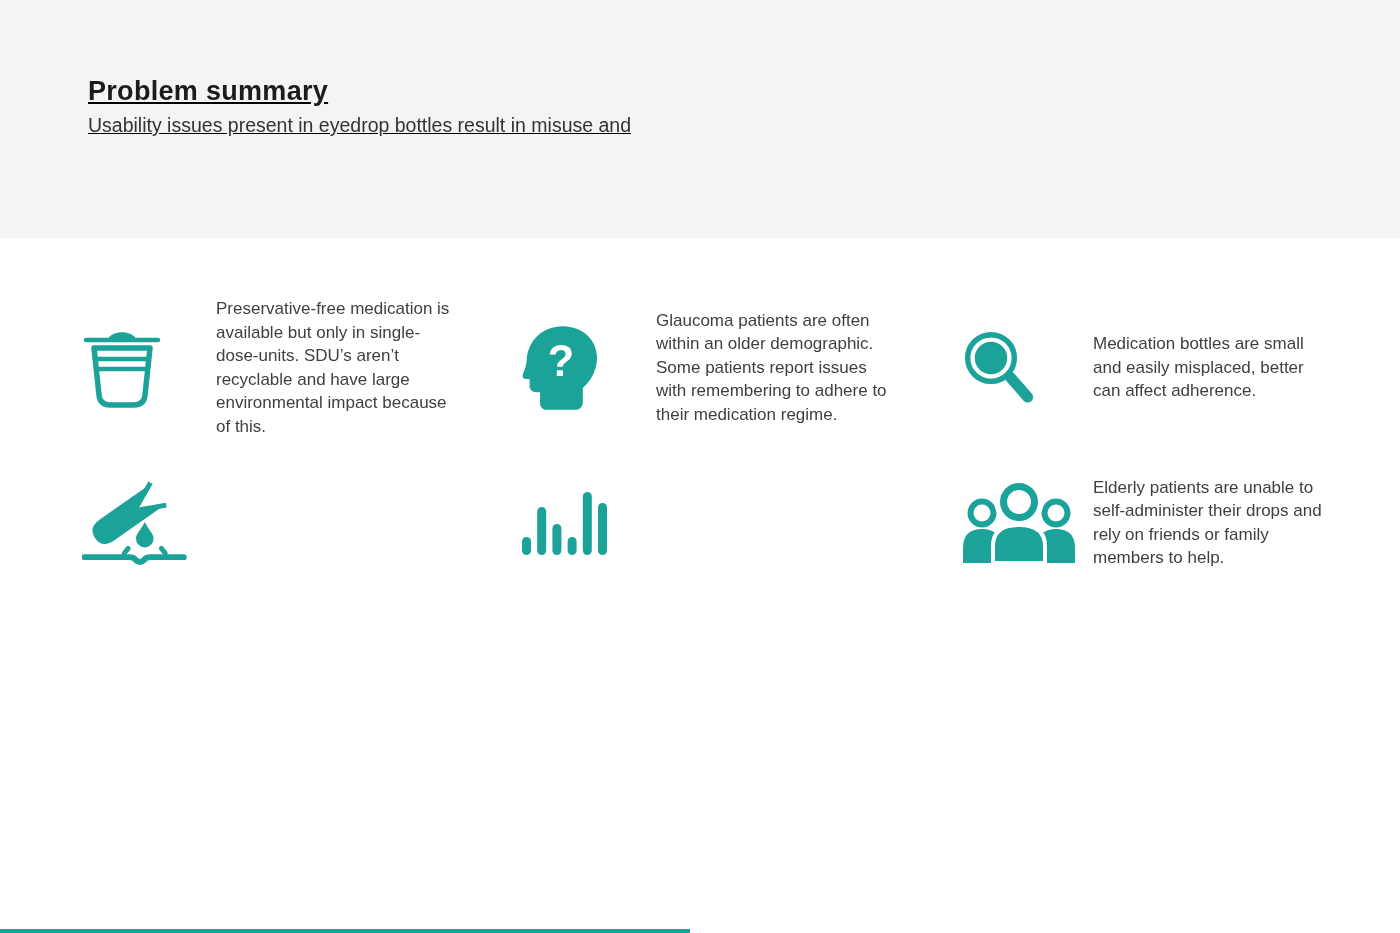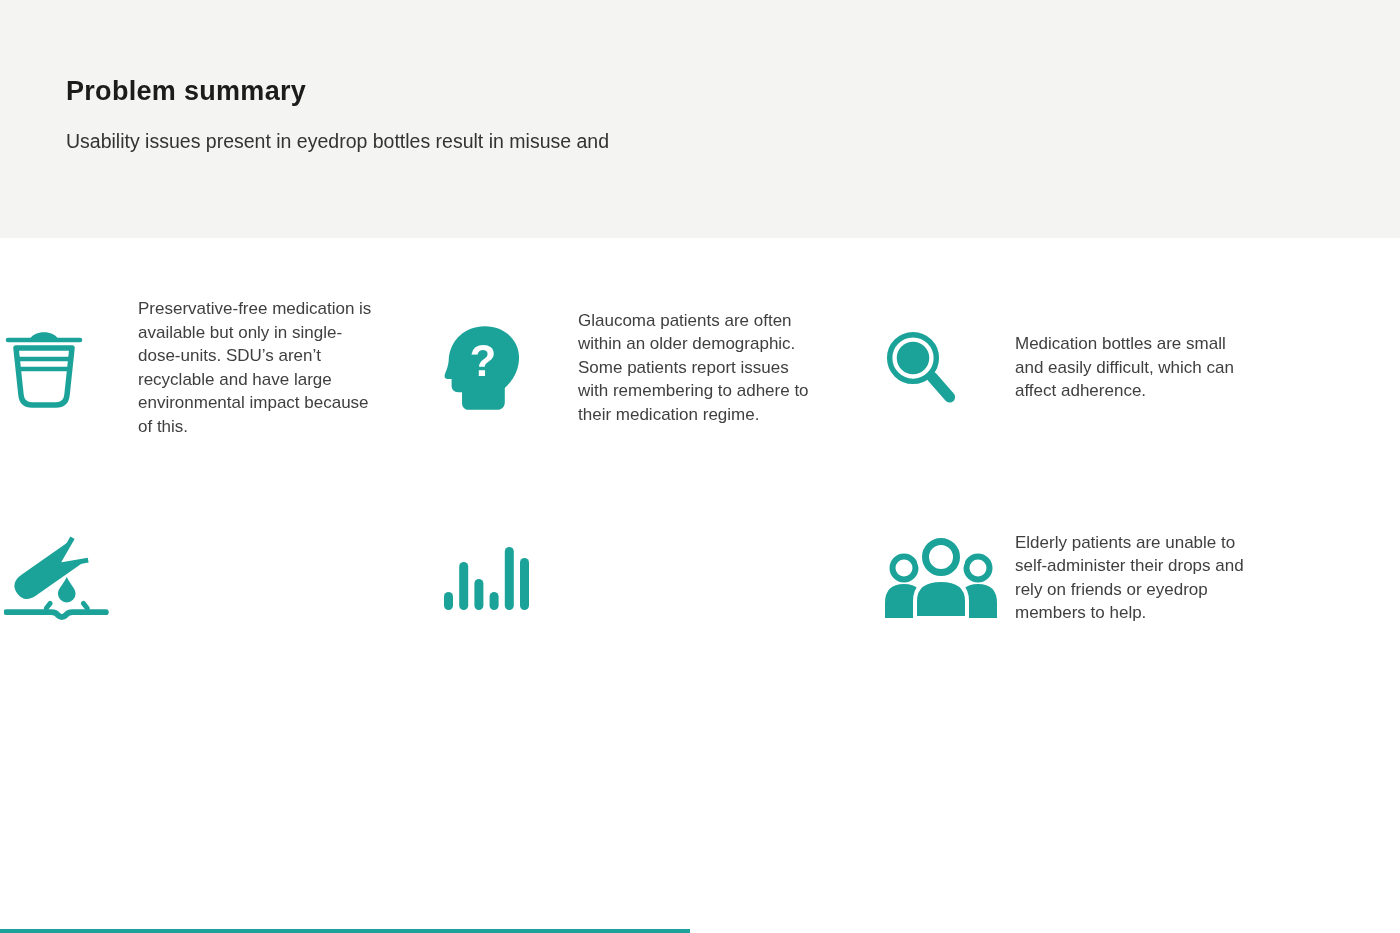--- a/index.html
+++ b/index.html
@@ -11,35 +11,36 @@
   }
   *{box-sizing:border-box;}
   html,body{margin:0;padding:0;}
   body{
     width:1400px;height:933px;position:relative;overflow:hidden;
     background:var(--page-bg);
     font-family:"Liberation Sans","DejaVu Sans",sans-serif;
   }
   .header{
     width:100%;height:238px;background:var(--header-bg);
-    padding:76px 0 0 66px;
+    padding:76px 0 0 88px;
+    text-decoration:underline;
   }
   .page-title{
     margin:0;font-size:27px;font-weight:bold;color:var(--heading-text);
     letter-spacing:0.3px;
   }
   .page-subtitle{
-    margin-top:20px;font-size:19.5px;line-height:28.5px;color:#333333;
+    margin-top:4px;font-size:19.5px;line-height:28.5px;color:#333333;
   }
   .grid{
     display:grid;
     grid-template-columns:440px 437px 445px;
     grid-template-rows:repeat(3,155px);
-    row-gap:55px;
     margin-top:52px;
+    padding-left:78px;
   }
   .card{display:flex;align-items:center;}
   .icon-box{
     flex:0 0 138px;width:138px;display:flex;align-items:center;
     justify-content:flex-start;padding-left:4px;
     color:var(--accent);
   }
   .card-text{
     font-size:17px;line-height:23.5px;color:var(--body-text);
     max-width:238px;
@@ -86,21 +87,21 @@
   </div>
 
   <div class="card">
     <div class="icon-box">
       <svg width="84" height="80" viewBox="0 0 100 96">
         <circle cx="38" cy="36" r="28" fill="none" stroke="currentColor" stroke-width="6.5"></circle>
         <circle cx="38" cy="36" r="19.5" fill="currentColor"></circle>
         <line x1="61" y1="59" x2="82" y2="83" stroke="currentColor" stroke-width="13" stroke-linecap="round"></line>
       </svg>
     </div>
-    <div class="card-text">Medication bottles are small and easily difficult, which can affect adherence.</div>
+    <div class="card-text">Medication bottles are small and easily misplaced, better can affect adherence.</div>
   </div>
 
   <div class="card">
     <div class="icon-box">
       <svg width="106" height="84" viewBox="0 0 108 86">
         <g transform="translate(14,58) rotate(-35)">
           <path d="M14,-13 L76,-13 L76,13 L14,13 Q-1,13 -1,0 Q-1,-13 14,-13 Z" fill="currentColor"></path>
           <polygon points="78,-16 78,16 46,0" fill="#ffffff"></polygon>
           <path d="M78,-14 L48,0 L78,14" fill="none" stroke="currentColor" stroke-width="5" stroke-linejoin="round"></path>
         </g>
@@ -132,19 +133,19 @@
       <svg width="120" height="82" viewBox="0 0 120 82">
         <path d="M4,81 L4,66 Q4,47 23,47 Q42,47 42,66 L42,81 Z" fill="currentColor"></path>
         <path d="M78,81 L78,66 Q78,47 97,47 Q116,47 116,66 L116,81 Z" fill="currentColor"></path>
         <circle cx="23" cy="31" r="11.5" fill="#ffffff" stroke="currentColor" stroke-width="6"></circle>
         <circle cx="97" cy="31" r="11.5" fill="#ffffff" stroke="currentColor" stroke-width="6"></circle>
         <circle cx="60" cy="20" r="21.5" fill="none" stroke="#ffffff" stroke-width="6"></circle>
         <circle cx="60" cy="20" r="15.5" fill="#ffffff" stroke="currentColor" stroke-width="7"></circle>
         <path d="M34,81 L34,64 Q34,43 60,43 Q86,43 86,64 L86,81 Z" fill="currentColor" stroke="#ffffff" stroke-width="4"></path>
       </svg>
     </div>
-    <div class="card-text">Elderly patients are unable to self-administer their drops and rely on friends or eyedrop members to help.</div>
+    <div class="card-text">Elderly patients are unable to self-administer their drops and rely on friends or family members to help.</div>
   </div>
 
 
 </div>
 
 <div class="bottom-bar"></div>
 
 </body></html>

